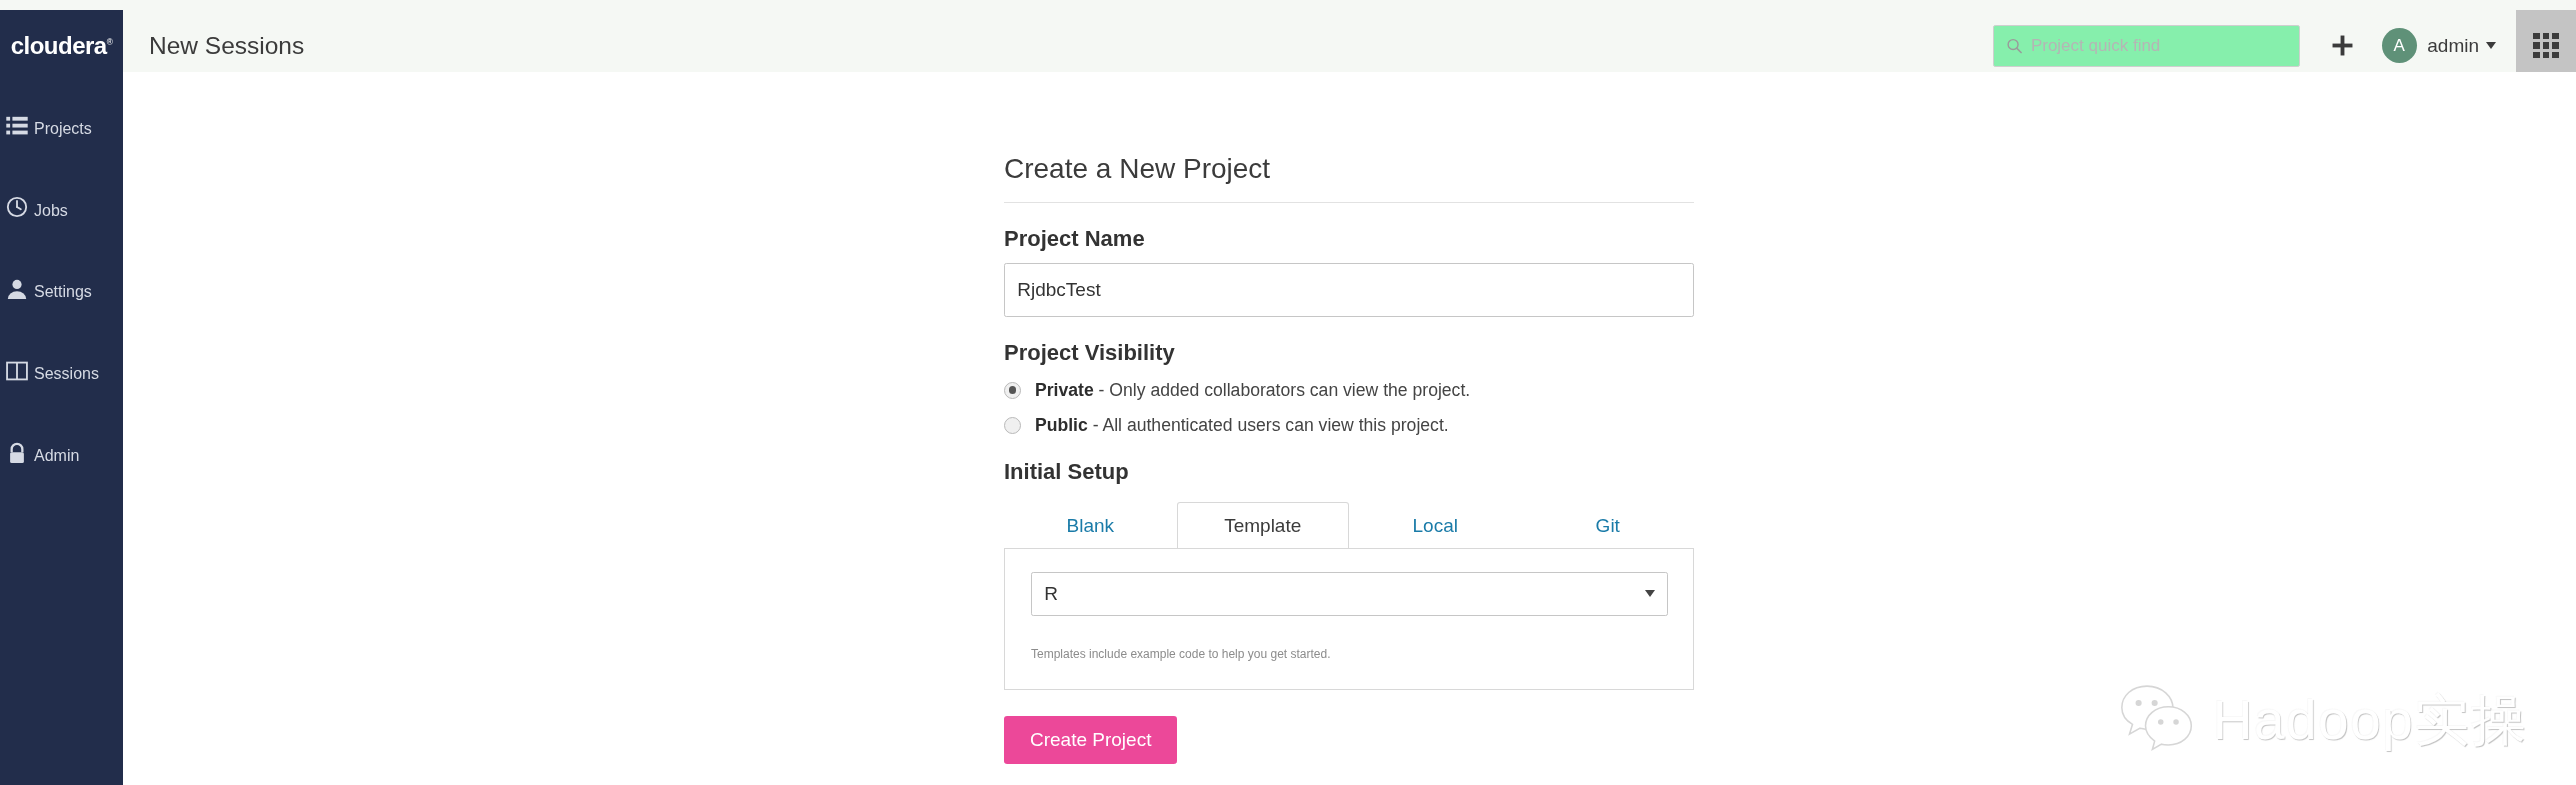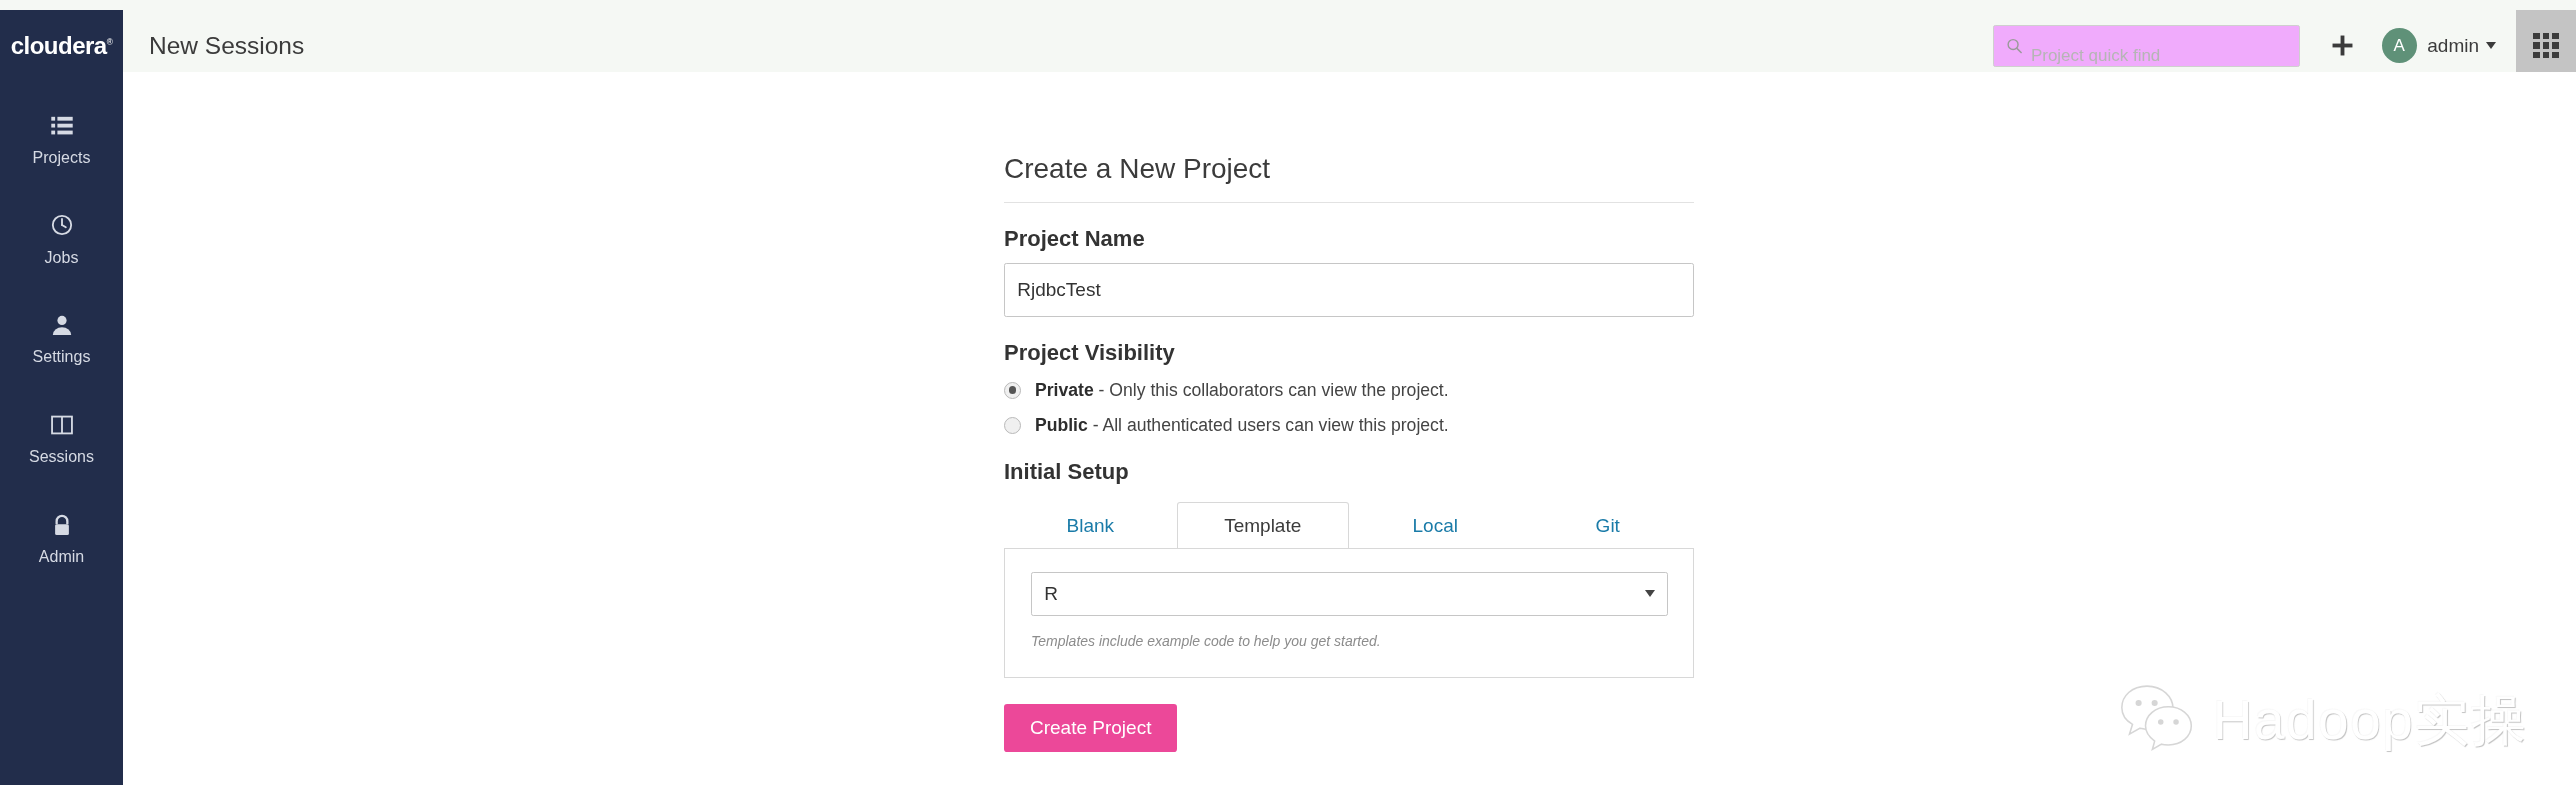--- a/index.html
+++ b/index.html
@@ -56,25 +56,25 @@
     margin-left: auto;
     display: flex;
     align-items: center;
     height: 72px;
   }
 
   .searchbox {
     position: relative;
     width: 307px;
     height: 42px;
-    background: #f0abfc;
+    background: #86efac;
     border: 0.8px solid #cfcfcf;
     border-radius: 2.3px;
     display: flex;
-    align-items: flex-end;
+    align-items: center;
     padding-left: 37px;
   }
   .search-icon {
     position: absolute;
     left: 12.3px;
     top: 50%;
     transform: translateY(-50%);
     width: 17px; height: 17px;
   }
   .search-input {
@@ -146,21 +146,21 @@
     top: 72px; left: 0;
     width: 123px;
     height: 713px;
     background: #222d4b;
     padding-top: 26px;
   }
   .side-item {
     width: 123px;
     padding: 10.7px 0 14px 0;
     display: flex;
-    flex-direction: column;
+    flex-direction: row;
     align-items: center;
     cursor: pointer;
     margin-bottom: 17px;
   }
   .side-icon {
     width: 34px; height: 34px;
     display: flex; align-items: center; justify-content: center;
     margin-bottom: 6.1px;
   }
   .side-label {
@@ -283,24 +283,23 @@
   .select-value { font-size: 19px; color: #333333; }
   .select-caret {
     position: absolute;
     right: 12.3px;
     width: 0; height: 0;
     border-left: 5.4px solid transparent;
     border-right: 5.4px solid transparent;
     border-top: 7px solid #444444;
   }
   .helper-text {
-    margin-top: 17px;
-    font-size: 14px;
+    margin-top: 31px;
+    font-size: 12px;
     color: #8c8c8c;
-    font-style: italic;
   }
 
   .create-btn {
     margin-top: 26px;
     background: #ec4899;
     color: #ffffff;
     border: none;
     border-radius: 3.1px;
     font-size: 19px;
     padding: 13px 26px;
@@ -445,21 +444,21 @@
 
     <div class="field-label">Project Name</div>
     <input class="text-input" type="text" value="RjdbcTest" style="">
 
     <div class="field-label">Project Visibility</div>
 
     <div class="radio-row">
       <span class="radio checked"></span>
       <span class="radio-text">
         <b>Private</b>
-        <span>- Only this collaborators can view the project.</span>
+        <span>- Only added collaborators can view the project.</span>
       </span>
     </div>
 
     <div class="radio-row">
       <span class="radio"></span>
       <span class="radio-text">
         <b>Public</b>
         <span>- All authenticated users can view this project.</span>
       </span>
     </div>

